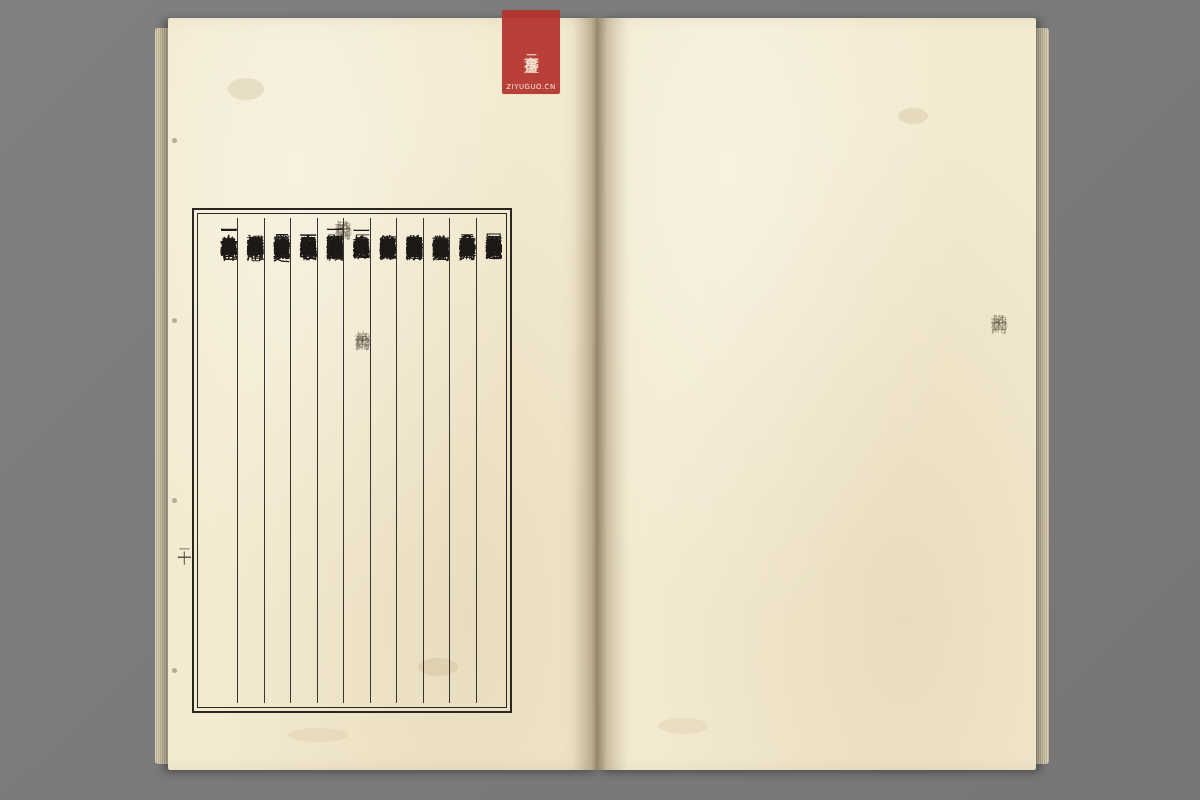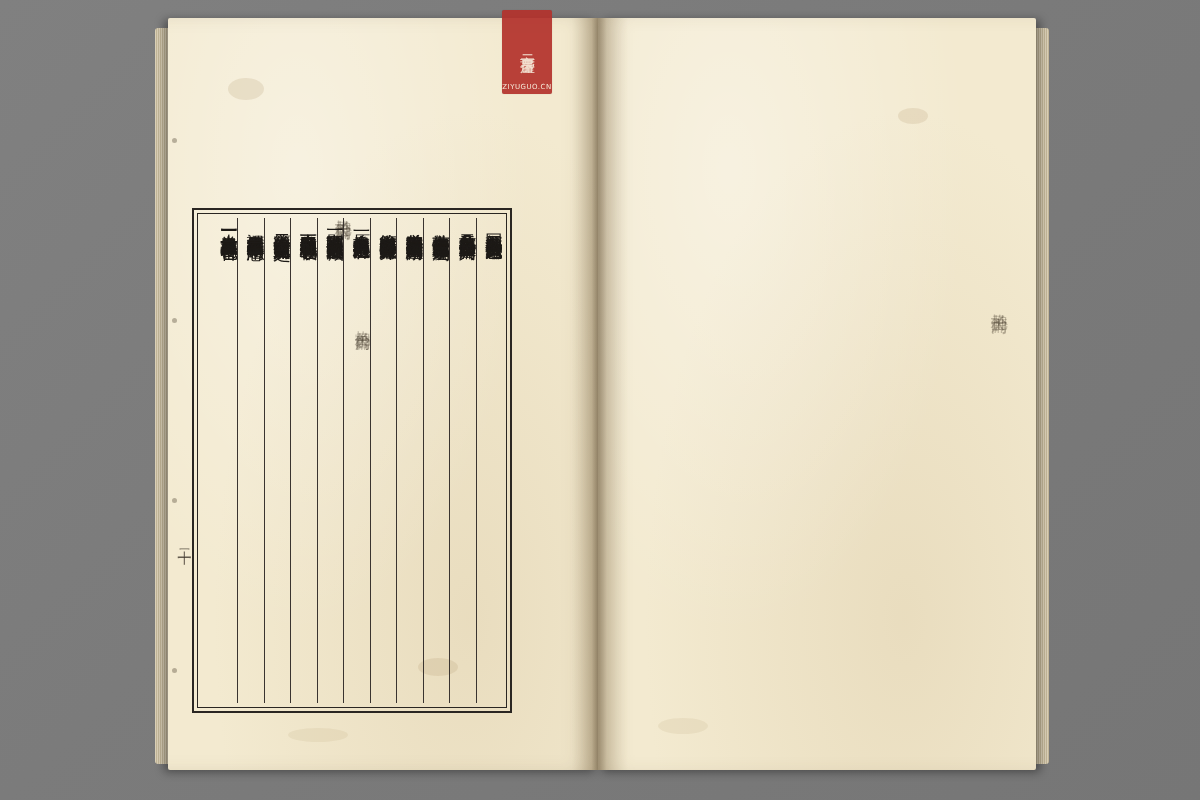--- a/index.html
+++ b/index.html
@@ -129,21 +129,21 @@
   #frame-left .col  { width: 26.5px; font-size: 17.5px; }
 
   
   #frame-left .col { letter-spacing: 0.5px; }
 
   
   #seal {
     position: absolute;
     left: 502px;
     top: 10px;
-    width: 50px;
+    width: 58px;
     height: 84px;
     background: #b3322c;
     border-radius: 2px;
     opacity: 0.92;
     box-shadow: 0 0 1px rgba(0,0,0,0.3);
   }
   #seal .seal-inner {
     position: absolute;
     left: 5px; top: 5px; right: 5px; bottom: 18px;
     color: #f6e9d9;

